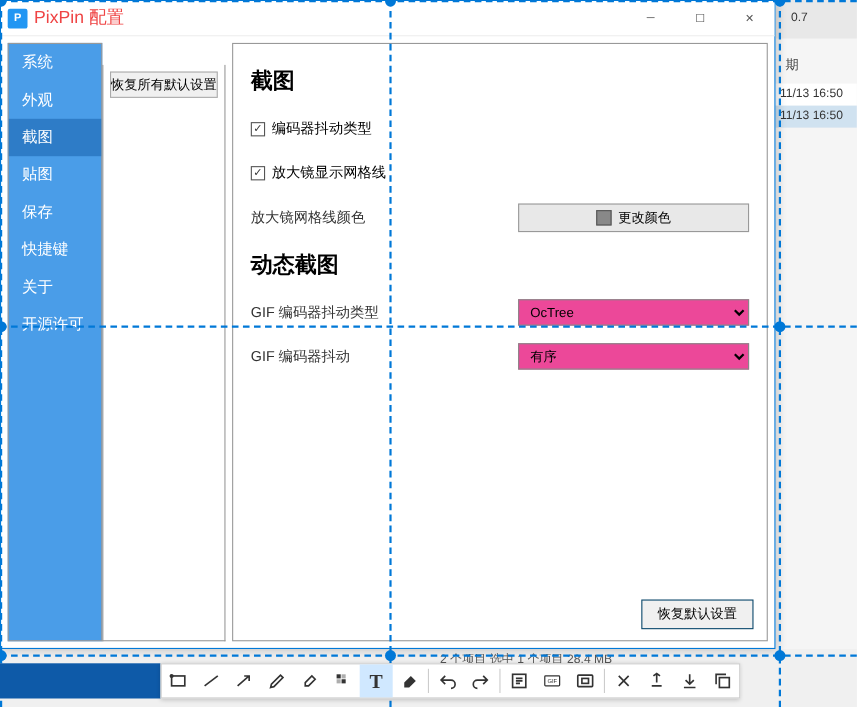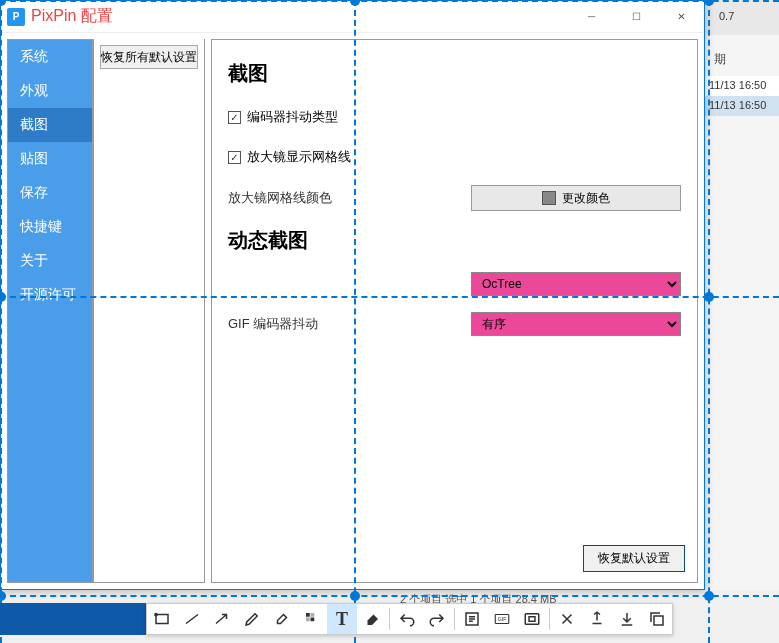--- a/index.html
+++ b/index.html
@@ -19,21 +19,21 @@
     .app-icon { width: 18px; height: 18px; margin: 0 6px; background: #2196f3; border-radius: 2px; display: flex; align-items: center; justify-content: center; color: #fff; font-size: 10px; font-weight: bold; }
     .title { flex: 1; font-size: 16px; color: #ef4444; }
     .win-btn { width: 45px; height: 32px; display: flex; align-items: center; justify-content: center; color: #555; font-size: 10px; }
     
     .content { display: flex; height: 556px; padding: 6px; gap: 6px; }
     
     .sidebar { width: 198px; display: flex; flex-direction: row; }
     .sidebar-list { flex: 1; background: #4a9de8; border: 1px solid #999; }
     .sidebar-item { padding: 8px 12px; color: #fff; font-size: 14px; cursor: pointer; }
     .sidebar-item.active { background: #2e7cc7; }
-    .sidebar-footer { padding: 6px; border: 1px solid #999; border-top: none; }
+    .sidebar-footer { padding: 6px; border: 1px solid #999; border-top: none; margin-top: 20px; }
     .restore-all-btn { width: 100%; height: 24px; background: #f0f0f0; border: 1px solid #aaa; font-size: 12px; cursor: pointer; }
     
     .main { flex: 1; border: 1px solid #999; padding: 12px 16px; position: relative; }
     .section-title { font-size: 20px; font-weight: bold; margin-bottom: 18px; margin-top: 8px; }
     .row { display: flex; align-items: center; margin-bottom: 16px; min-height: 24px; }
     .checkbox-row { display: flex; align-items: center; gap: 6px; }
     .checkbox { width: 13px; height: 13px; border: 1px solid #555; display: inline-flex; align-items: center; justify-content: center; font-size: 10px; color: #333; }
     .checkbox.checked::after { content: "✓"; }
     .row-label { flex: 0 0 240px; font-size: 13px; color: #333; }
     .color-btn { width: 210px; height: 26px; background: #e8e8e8; border: 1px solid #999; cursor: pointer; display: flex; align-items: center; justify-content: center; gap: 6px; font-size: 12px; margin-left: auto; }
@@ -112,20 +112,21 @@
         <span class="row-label">放大镜网格线颜色</span>
         <button class="color-btn">
           <span class="color-swatch"></span>
           <span>更改颜色</span>
         </button>
       </div>
 
       <div class="section-title">动态截图</div>
 
       <div class="row">
+        <span class="row-label">GIF 编码器抖动类型</span>
         <select class="select">
           <option>OcTree</option>
         </select>
       </div>
 
       <div class="row">
         <span class="row-label">GIF 编码器抖动</span>
         <select class="select">
           <option>有序</option>
         </select>

